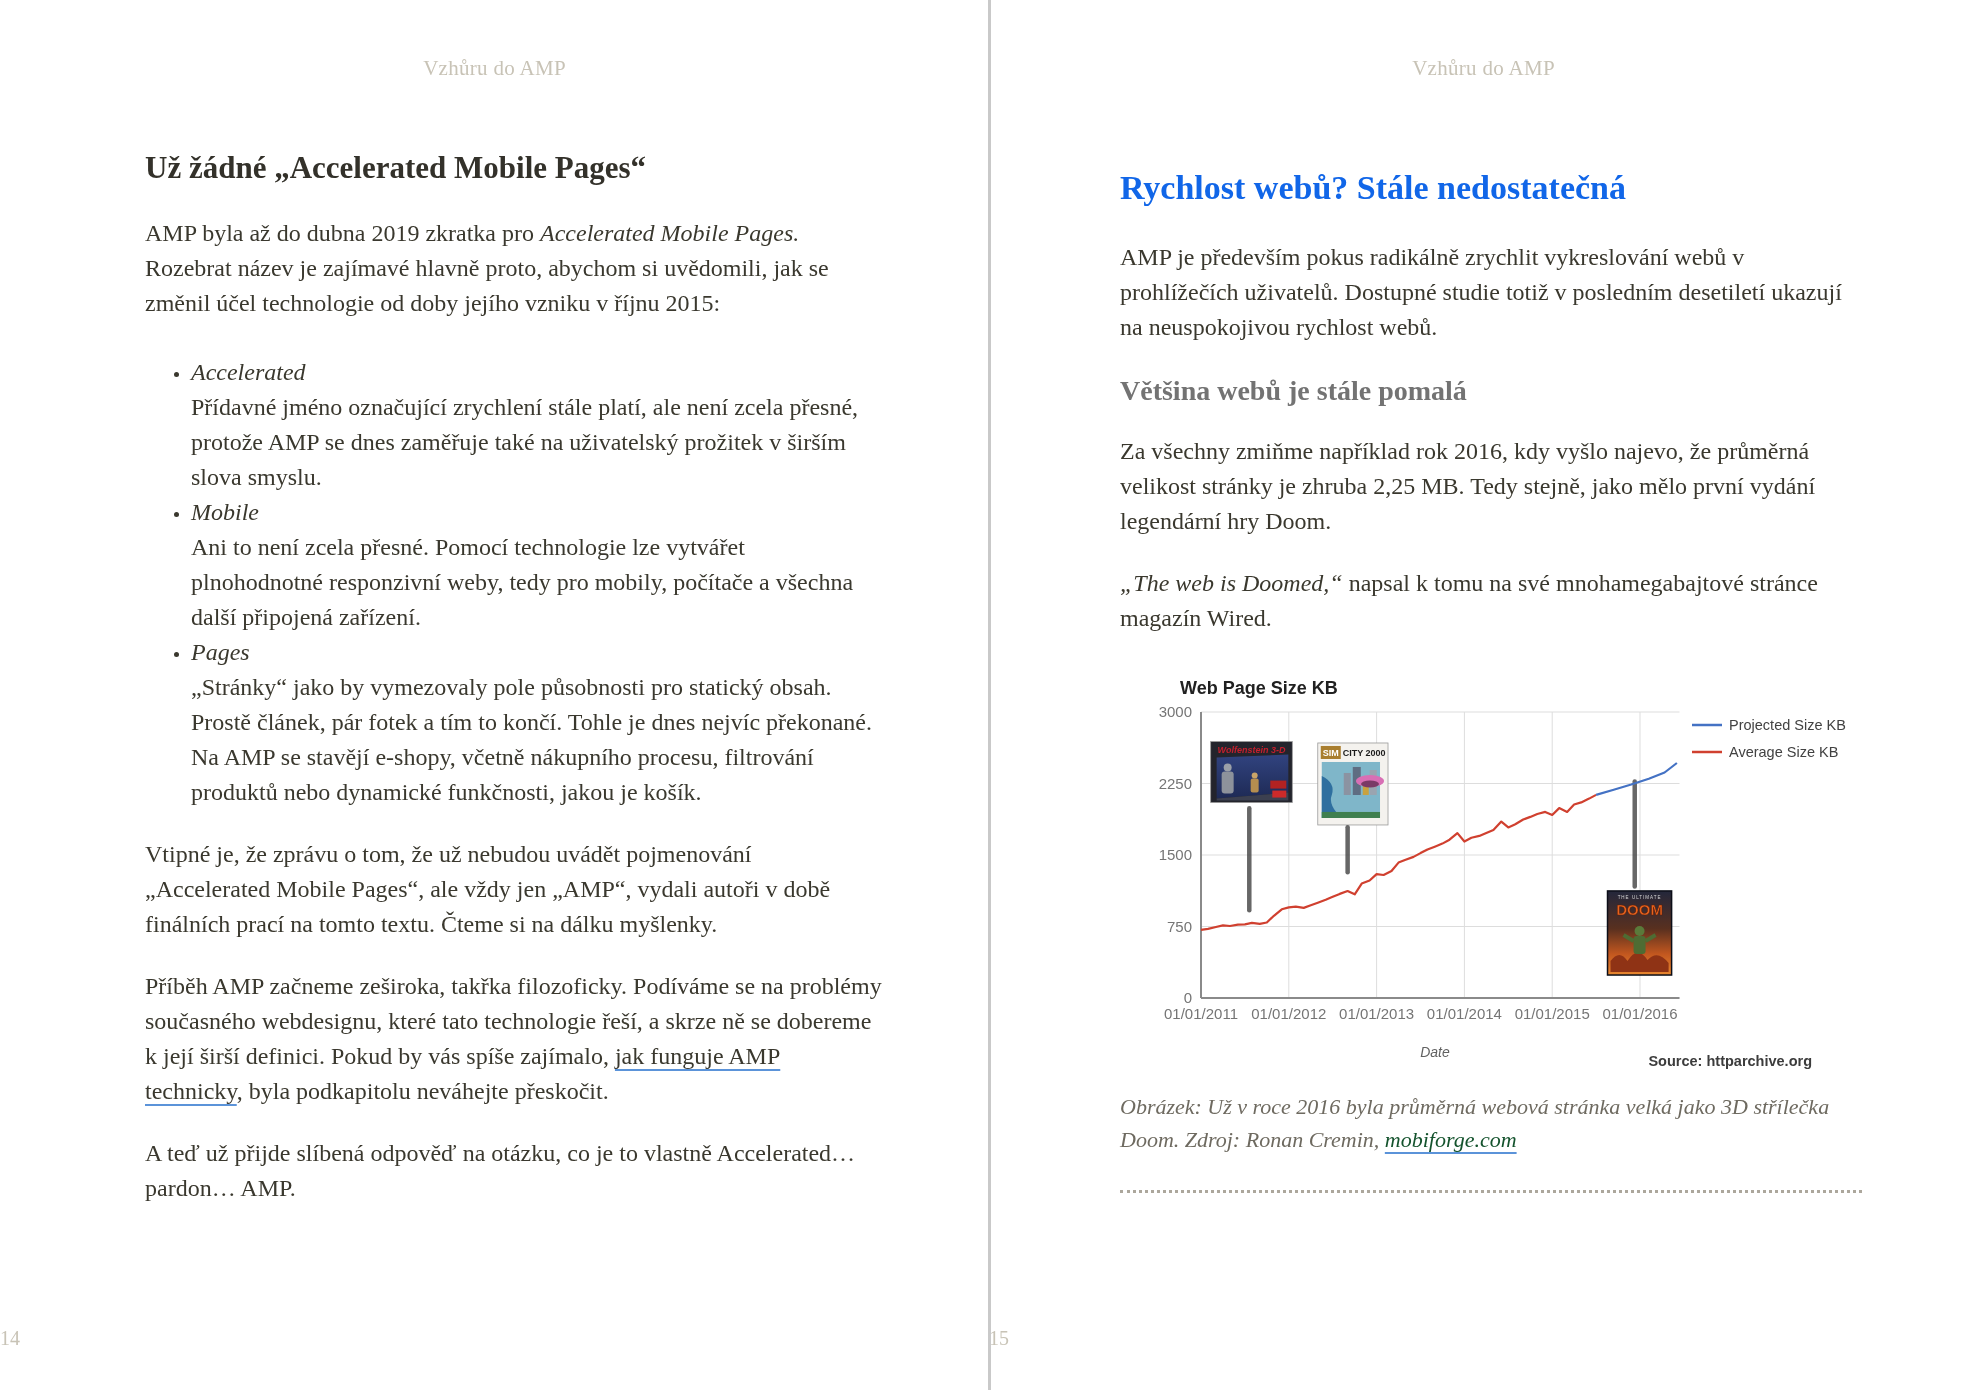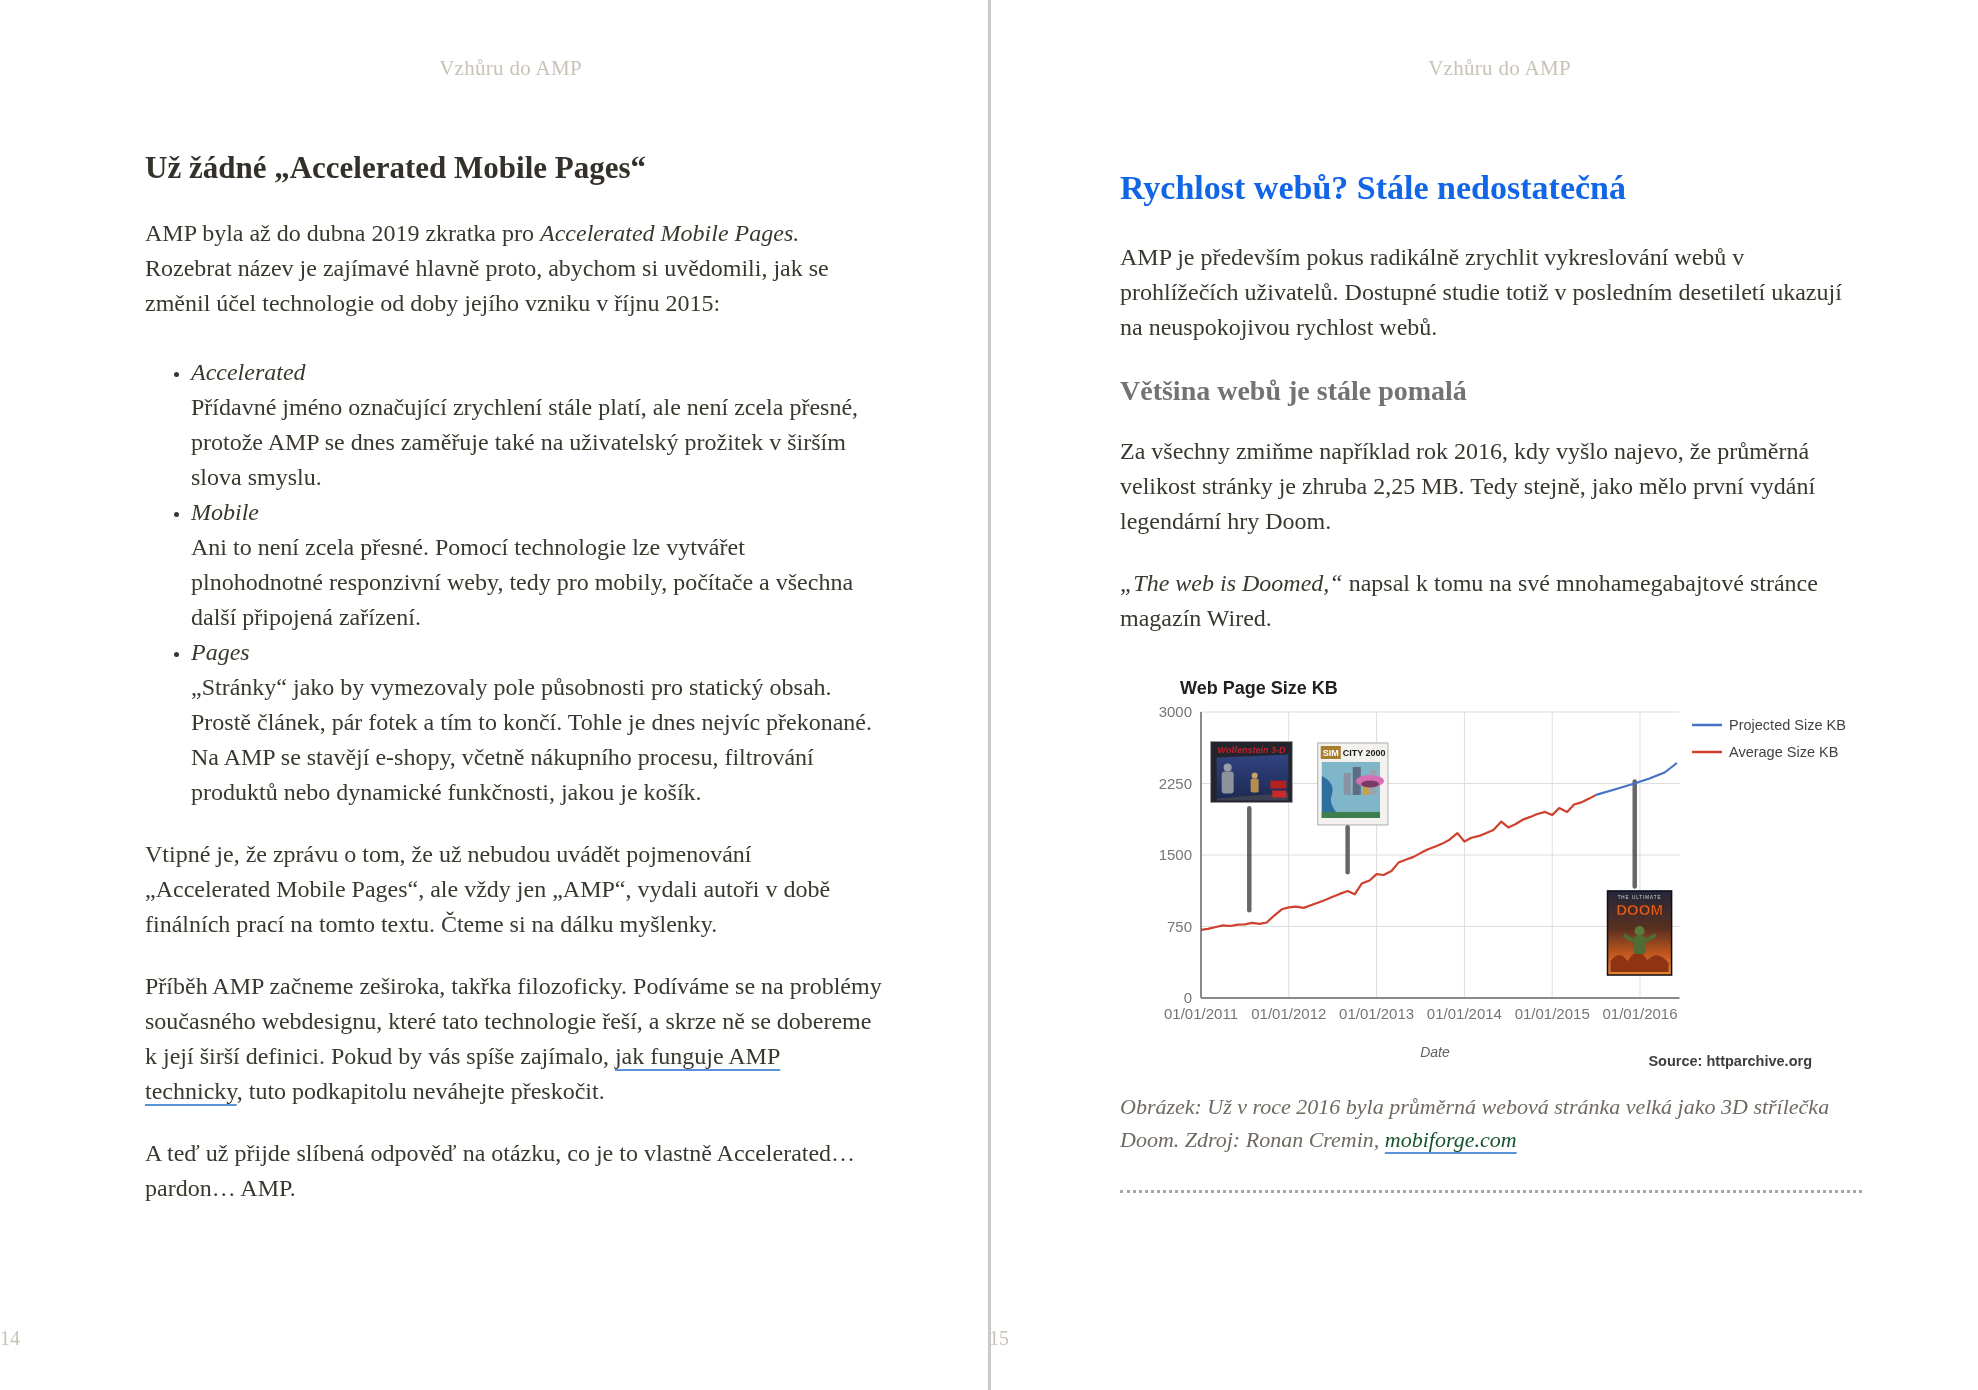--- a/index.html
+++ b/index.html
@@ -2,21 +2,21 @@
 <html lang="cs"><head>
 <meta charset="utf-8">
 <style>
   html,body{margin:0;padding:0;background:#ffffff;}
   body{width:1978px;height:1390px;position:relative;overflow:hidden;
        font-family:"Liberation Serif","DejaVu Serif",serif;color:#3a382e;}
   .spread{display:flex;width:1978px;height:1390px;}
   .page{position:relative;width:989px;height:1390px;overflow:hidden;}
   .center-rule{position:absolute;left:988px;top:0;width:3px;height:1390px;background:#c9c9c9;}
   .running-header{position:absolute;top:56px;left:0;width:100%;text-align:center;
-       font-size:21px;color:#c8c3b6;letter-spacing:.3px;padding-left:16px;}
+       font-size:21px;color:#c8c3b6;letter-spacing:.3px;}
   .page-number{position:absolute;bottom:40px;left:0;width:100%;text-align:left;
        font-size:20px;color:#c8c3b6;}
   .content{position:absolute;top:148px;left:145px;width:737px;}
   .page-right .content{top:158px;left:131px;width:742px;margin-top:8px;}
   h1{font-size:31px;line-height:40px;margin:0 0 28px 0;color:#33312a;font-weight:bold;}
   .page-right h1{font-size:34px;line-height:44px;margin:0 0 30px 0;}
   h2{font-size:28px;line-height:38px;margin:14px 0 24px 0;color:#737373;font-weight:bold;}
   p{font-size:24px;line-height:35px;margin:0 0 27px 0;}
   .blue-h{color:#1166e8;}
   em,.it{font-style:italic;}
@@ -52,21 +52,21 @@
         </li>
         <li>
           <span class="term">Mobile</span><span>Ani to není zcela přesné. Pomocí technologie lze vytvářet plnohodnotné responzivní weby, tedy pro mobily, počítače a všechna další připojená zařízení.</span>
         </li>
         <li>
           <span class="term">Pages</span><span>„Stránky“ jako by vymezovaly pole působnosti pro statický obsah. Prostě článek, pár fotek a tím to končí. Tohle je dnes nejvíc překonané. Na AMP se stavějí e-shopy, včetně nákupního procesu, filtrování produktů nebo dynamické funkčnosti, jakou je košík.</span>
         </li>
       </ul>
 
       <p><span>Vtipné je, že zprávu o tom, že už nebudou uvádět pojmenování „Accelerated Mobile Pages“, ale vždy jen „AMP“, vydali autoři v době finálních prací na tomto textu. Čteme si na dálku myšlenky.</span></p>
-      <p><span>Příběh AMP začneme zeširoka, takřka filozoficky. Podíváme se na problémy současného webdesignu, které tato technologie řeší, a skrze ně se dobereme k její širší definici. Pokud by vás spíše zajímalo, </span><a class="inline-link">jak funguje AMP technicky</a><span>, tuto podkapitolu neváhejte přeskočit.</span></p>
+      <p><span>Příběh AMP začneme zeširoka, takřka filozoficky. Podíváme se na problémy současného webdesignu, které tato technologie řeší, a skrze ně se dobereme k její širší definici. Pokud by vás spíše zajímalo, </span><a class="inline-link">jak funguje AMP technicky</a><span>, byla podkapitolu neváhejte přeskočit.</span></p>
       <p class="last-par"><span>A teď už přijde slíbená odpověď na otázku, co je to vlastně Accelerated… pardon… AMP.</span></p>
     </div>
 
     <div class="page-number">14</div>
   </div>
 
   <div class="page page-right">
     <div class="running-header">Vzhůru do AMP</div>
 
     <div class="content">

